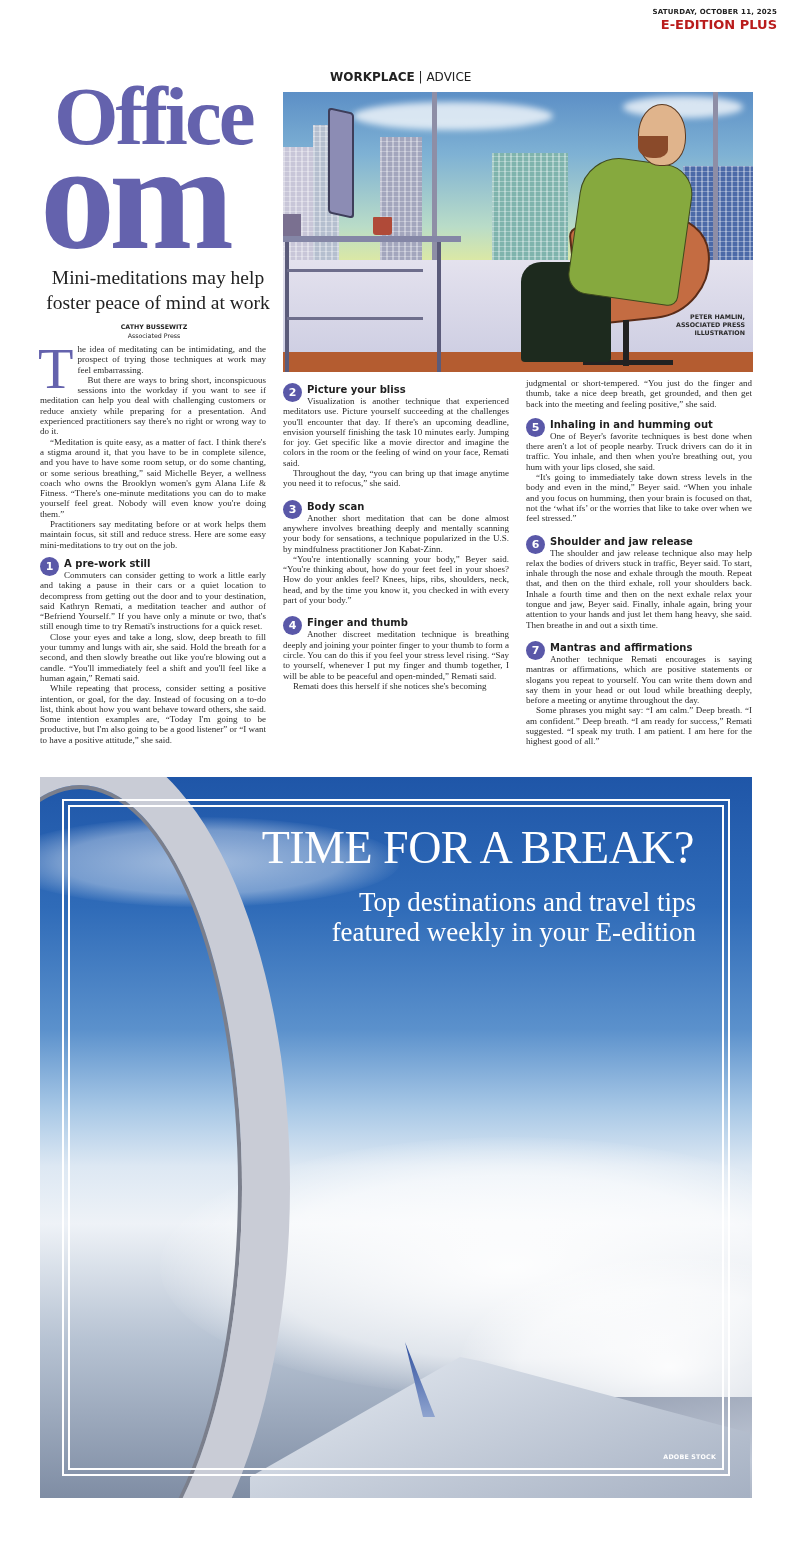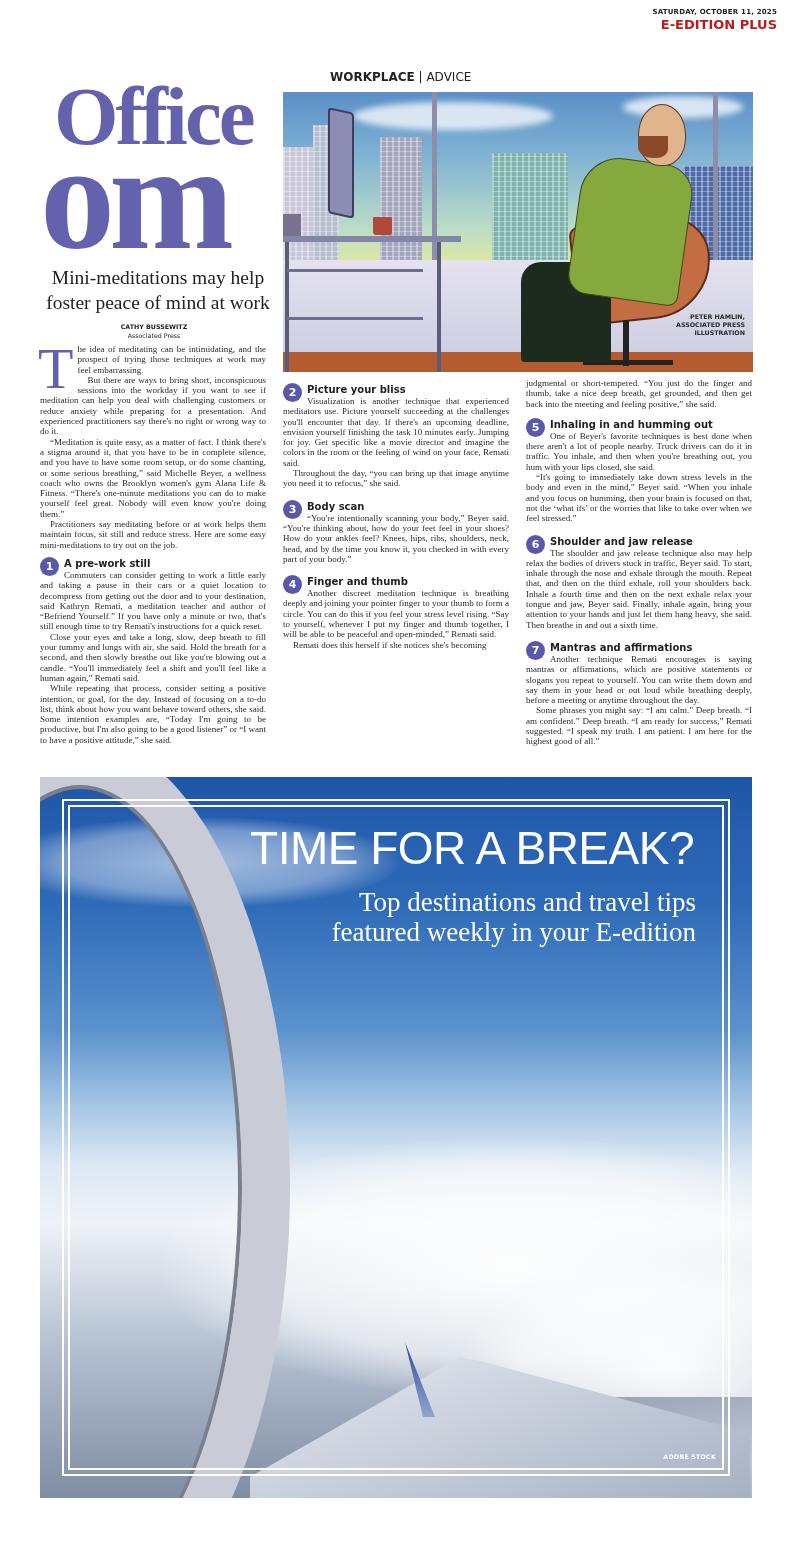--- a/index.html
+++ b/index.html
@@ -62,21 +62,21 @@
     
     .ad { position: absolute; left: 40px; top: 777px; width: 712px; height: 721px; overflow: hidden;
       background: linear-gradient(180deg, #1f56a8 0%, #2f6bb8 18%, #5b91cc 35%, #a8c8e6 46%, #dde8f3 54%, #eef2f7 62%, #b7c3d3 78%, #7f8da4 100%); }
     .ad .cloudbank { position: absolute; border-radius: 50%; background: radial-gradient(ellipse at center, rgba(255,255,255,.95) 0%, rgba(255,255,255,.6) 50%, rgba(255,255,255,0) 72%); }
     .ad .window-frame { position: absolute; left: -170px; top: -40px; width: 420px; height: 900px; border-radius: 50%; border: 48px solid #c9ccd6; box-shadow: inset 0 0 0 4px #7b7f8c; clip-path: inset(0 0 0 0); }
     .ad .wing { position: absolute; left: 210px; top: 580px; width: 500px; height: 200px; background: linear-gradient(160deg, #e6ebf2, #9aa6ba); clip-path: polygon(0% 60%, 42% 0%, 46% 2%, 100% 38%, 100% 100%, 0% 100%); }
     .ad .winglet { position: absolute; left: 365px; top: 565px; width: 30px; height: 75px; background: linear-gradient(180deg, #2f4f9e, #8fa4cf); clip-path: polygon(0 0, 100% 100%, 60% 100%); }
     .ad .engine { position: absolute; left: 340px; top: 620px; width: 380px; height: 220px; border-radius: 40% 0 0 30%; background: linear-gradient(170deg, #8a94a8, #c0c8d6 45%, #6f7a90); }
     .ad .border-outer { position: absolute; left: 22px; top: 22px; right: 22px; bottom: 22px; border: 2px solid #fff; }
     .ad .border-inner { position: absolute; left: 28px; top: 28px; right: 28px; bottom: 28px; border: 2px solid #fff; }
-    .ad .headline { position: absolute; left: 0; right: 58px; top: 48px; width: auto; text-align: right; font-family: Liberation Sans, sans-serif; color: #fff; font-size: 46px; line-height: 1; letter-spacing: -.5px; }
+    .ad .headline { position: absolute; left: 0; right: 58px; top: 48px; width: auto; text-align: right; font-family: Liberation Serif, serif; color: #fff; font-size: 46px; line-height: 1; letter-spacing: -.5px; }
     .ad .sub1 { position: absolute; right: 56px; top: 110px; text-align: right; color: #fff; font-size: 27px; line-height: 30px; font-family: "Liberation Serif", serif; }
     .ad .credit { position: absolute; right: 36px; top: 676px; font-family: "DejaVu Sans", sans-serif; font-size: 6.3px; font-weight: bold; color: #fff; letter-spacing: .2px; }
   </style>
 </head>
 <body>
 
 <div class="masthead">
   <div class="date">SATURDAY, OCTOBER 11, 2025</div>
   <div class="edition">E-EDITION PLUS</div>
 </div>
@@ -153,20 +153,21 @@
     <span class="num">2</span>
     <span class="title">Picture your bliss</span>
   </div>
   <p>Visualization is another technique that experienced meditators use. Picture yourself succeeding at the challenges you'll encounter that day. If there's an upcoming deadline, envision yourself finishing the task 10 minutes early. Jumping for joy. Get specific like a movie director and imagine the colors in the room or the feeling of wind on your face, Remati said.</p>
   <p>Throughout the day, “you can bring up that image anytime you need it to refocus,” she said.</p>
 
   <div class="sub" style="margin-top:12px">
     <span class="num">3</span>
     <span class="title">Body scan</span>
   </div>
+  <p>Another short meditation that can be done almost anywhere involves breathing deeply and mentally scanning your body for sensations, a technique popularized in the U.S. by mindfulness practitioner Jon Kabat-Zinn.</p>
   <p>“You're intentionally scanning your body,” Beyer said. “You're thinking about, how do your feet feel in your shoes? How do your ankles feel? Knees, hips, ribs, shoulders, neck, head, and by the time you know it, you checked in with every part of your body.”</p>
 
   <div class="sub" style="margin-top:12px">
     <span class="num">4</span>
     <span class="title">Finger and thumb</span>
   </div>
   <p>Another discreet meditation technique is breathing deeply and joining your pointer finger to your thumb to form a circle. You can do this if you feel your stress level rising. “Say to yourself, whenever I put my finger and thumb together, I will be able to be peaceful and open-minded,” Remati said.</p>
   <p>Remati does this herself if she notices she's becoming</p>
 </div>
 

